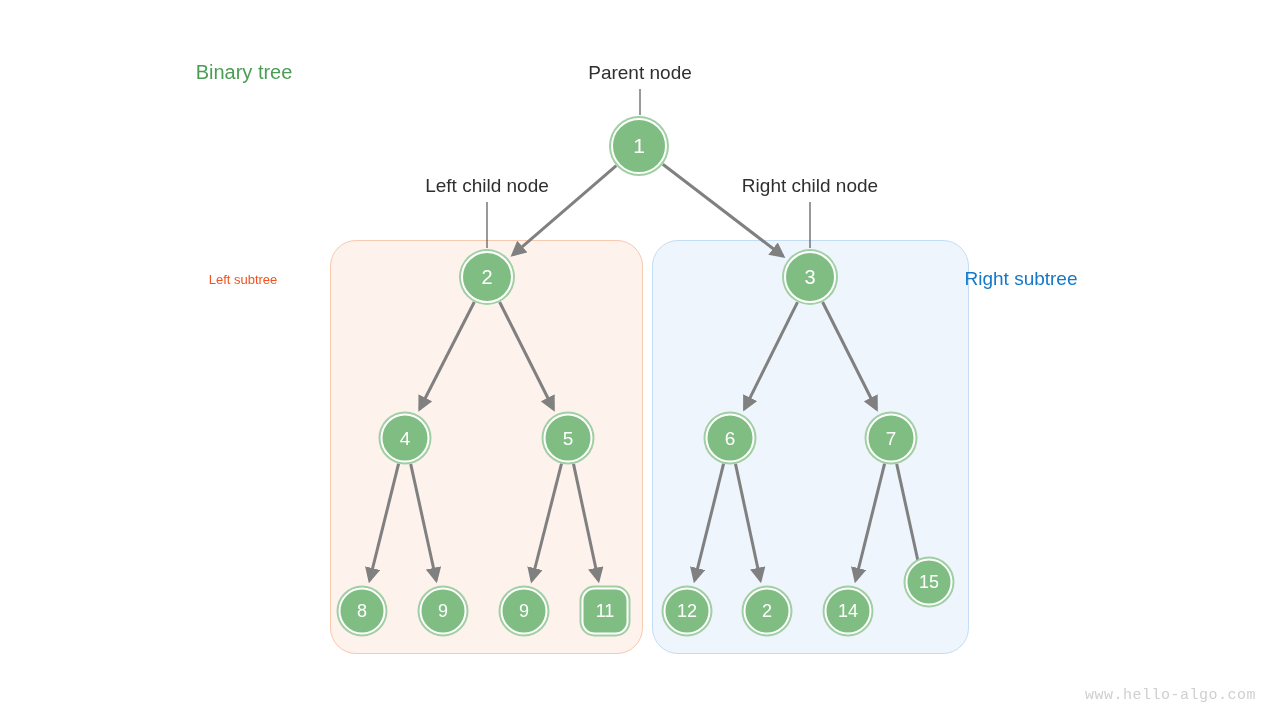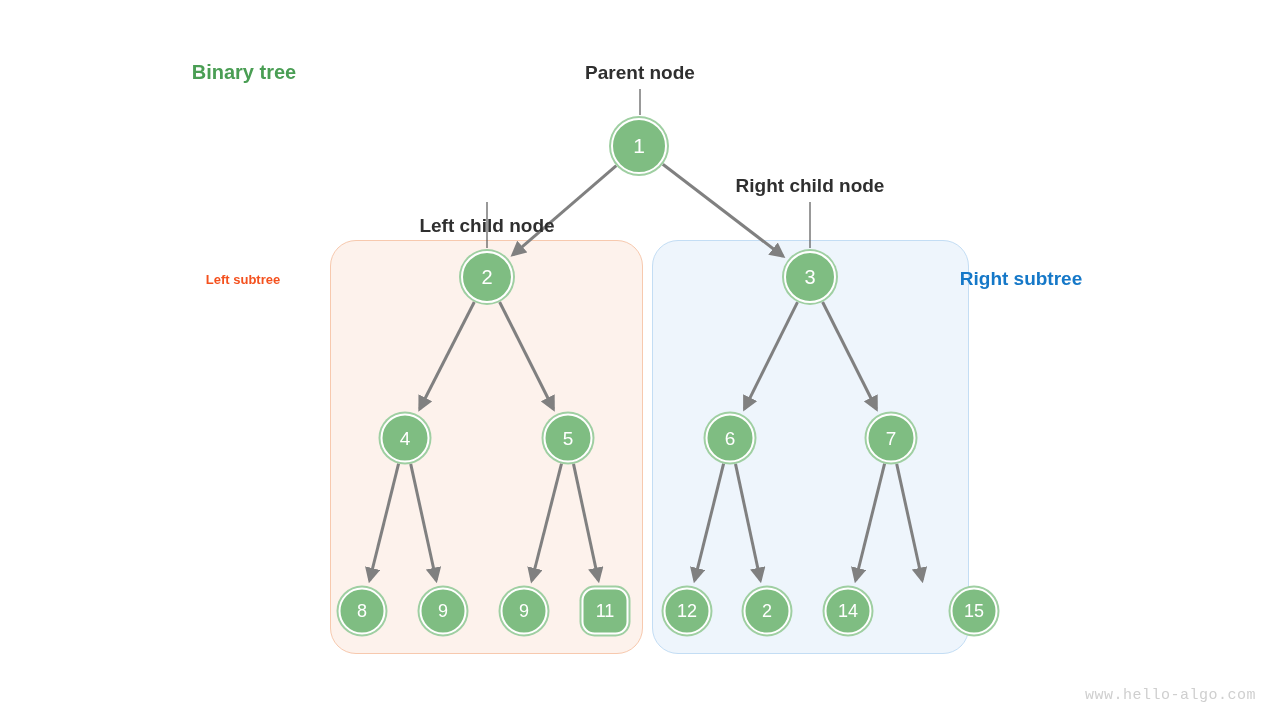--- a/index.html
+++ b/index.html
@@ -65,21 +65,21 @@
     transform: translate(-50%, -50%);
   }
   .node.lvl-root { width: 56px; height: 56px; font-size: 21px; }
   .node.lvl-2    { width: 52px; height: 52px; font-size: 20px; }
   .node.lvl-3    { width: 49px; height: 49px; font-size: 19px; }
   .node.lvl-4    { width: 47px; height: 47px; font-size: 18px; }
   
   .label {
     position: absolute;
     white-space: nowrap;
-    font-weight: bold;
+    font-weight: normal;
     transform: translate(-50%, -50%);
   }
   .label.dark  { color: #2f2f2f; font-size: 19px; }
   .label.green { color: #4a9e54; font-size: 20px; }
   .label.orange{ color: #f4511e; font-size: 13px; }
   .label.blue  { color: #1578c8; font-size: 19px; }
   #watermark {
     position: absolute;
     right: 24px;
     bottom: 16px;
@@ -134,24 +134,24 @@
       <div class="node lvl-3" style="left: 568px; top: 438px;">5</div>
       <div class="node lvl-3" style="left: 730px; top: 438px;">6</div>
       <div class="node lvl-3" style="left: 891px; top: 438px;">7</div>
       <div class="node lvl-4" style="left: 362px; top: 611px;">8</div>
       <div class="node lvl-4" style="left: 443px; top: 611px;">9</div>
       <div class="node lvl-4" style="left: 524px; top: 611px;">9</div>
       <div class="node lvl-4" style="left: 605px; top: 611px; border-radius: 13px;">11</div>
       <div class="node lvl-4" style="left: 687px; top: 611px;">12</div>
       <div class="node lvl-4" style="left: 767px; top: 611px;">2</div>
       <div class="node lvl-4" style="left: 848px; top: 611px;">14</div>
-      <div class="node lvl-4" style="left: 929px; top: 611px; margin-left: 45px;">15</div>
+      <div class="node lvl-4" style="left: 929px; top: 582px;">15</div>
     </div>
 
   <div class="label green" style="left:244px;  top:72px;">Binary tree</div>
   <div class="label dark" style="left:640px;  top:73px;">Parent node</div>
-  <div class="label dark" style="left:487px;  top:186px;margin-top:40px;">Left child node</div>
+  <div class="label dark" style="left:487px;  top:186px;">Left child node</div>
   <div class="label dark" style="left:810px;  top:186px;">Right child node</div>
   <div class="label orange" style="left:243px;  top:279px;">Left subtree</div>
   <div class="label blue" style="left:1021px; top:279px;">Right subtree</div>
 
   <div id="watermark">www.hello-algo.com</div>
 </div>
 
 </body></html>

